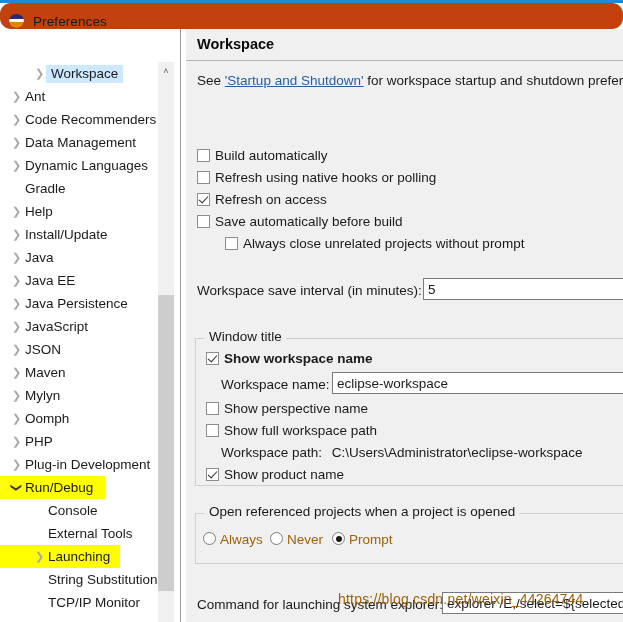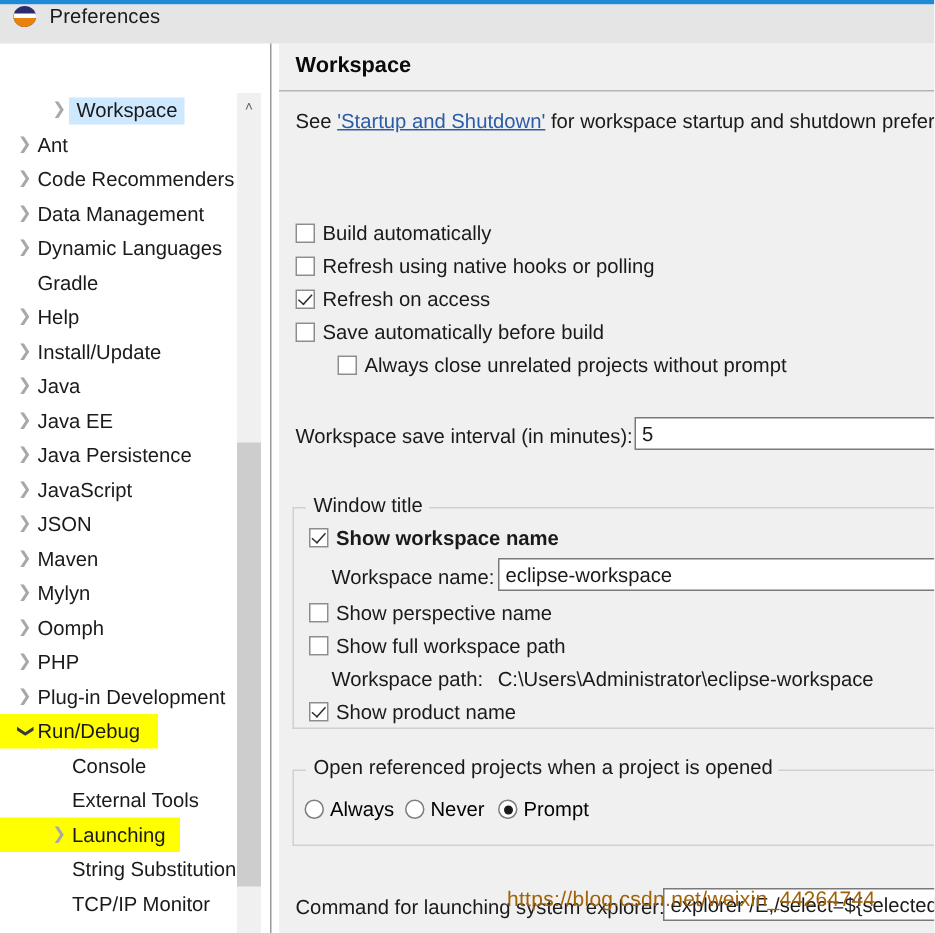--- a/index.html
+++ b/index.html
@@ -28,23 +28,24 @@
     position: absolute;
     left: 0; top: 0;
     width: 623px; height: 3px;
     background: #1e8ad6;
   }
   
   .titlebar {
     position: absolute;
     left: 0; top: 3px;
     width: 623px; height: 26px;
-    background: #e5e5e5;
+    background: #c2410c;
     display: flex;
-    align-items: flex-start;
+    align-items: flex-end;
+    border-radius: 11px;
   }
   .eclipse-icon {
     margin-left: 9px;
     width: 16px; height: 16px;
     position: relative;
     flex: 0 0 auto;
   }
   .eclipse-icon .disc {
     position: absolute;
     left: 0; top: 1px;
@@ -264,24 +265,24 @@
     padding: 0 4px;
     font-size: 13.5px;
     color: #1a1a1a;
     white-space: nowrap;
   }
 
   
   .rad-row {
     position: absolute;
     display: flex;
-    align-items: center;
-    white-space: nowrap;
-    font-size: 13.5px;
-    color: #000000;
+    align-items: flex-start;
+    white-space: nowrap;
+    font-size: 13.5px;
+    color: #a16207;
   }
   .radio {
     width: 13px; height: 13px;
     border: 1px solid #7d7d7d;
     border-radius: 50%;
     background: #ffffff;
     box-sizing: border-box;
     margin-right: 4px;
     position: relative;
     flex: 0 0 auto;

